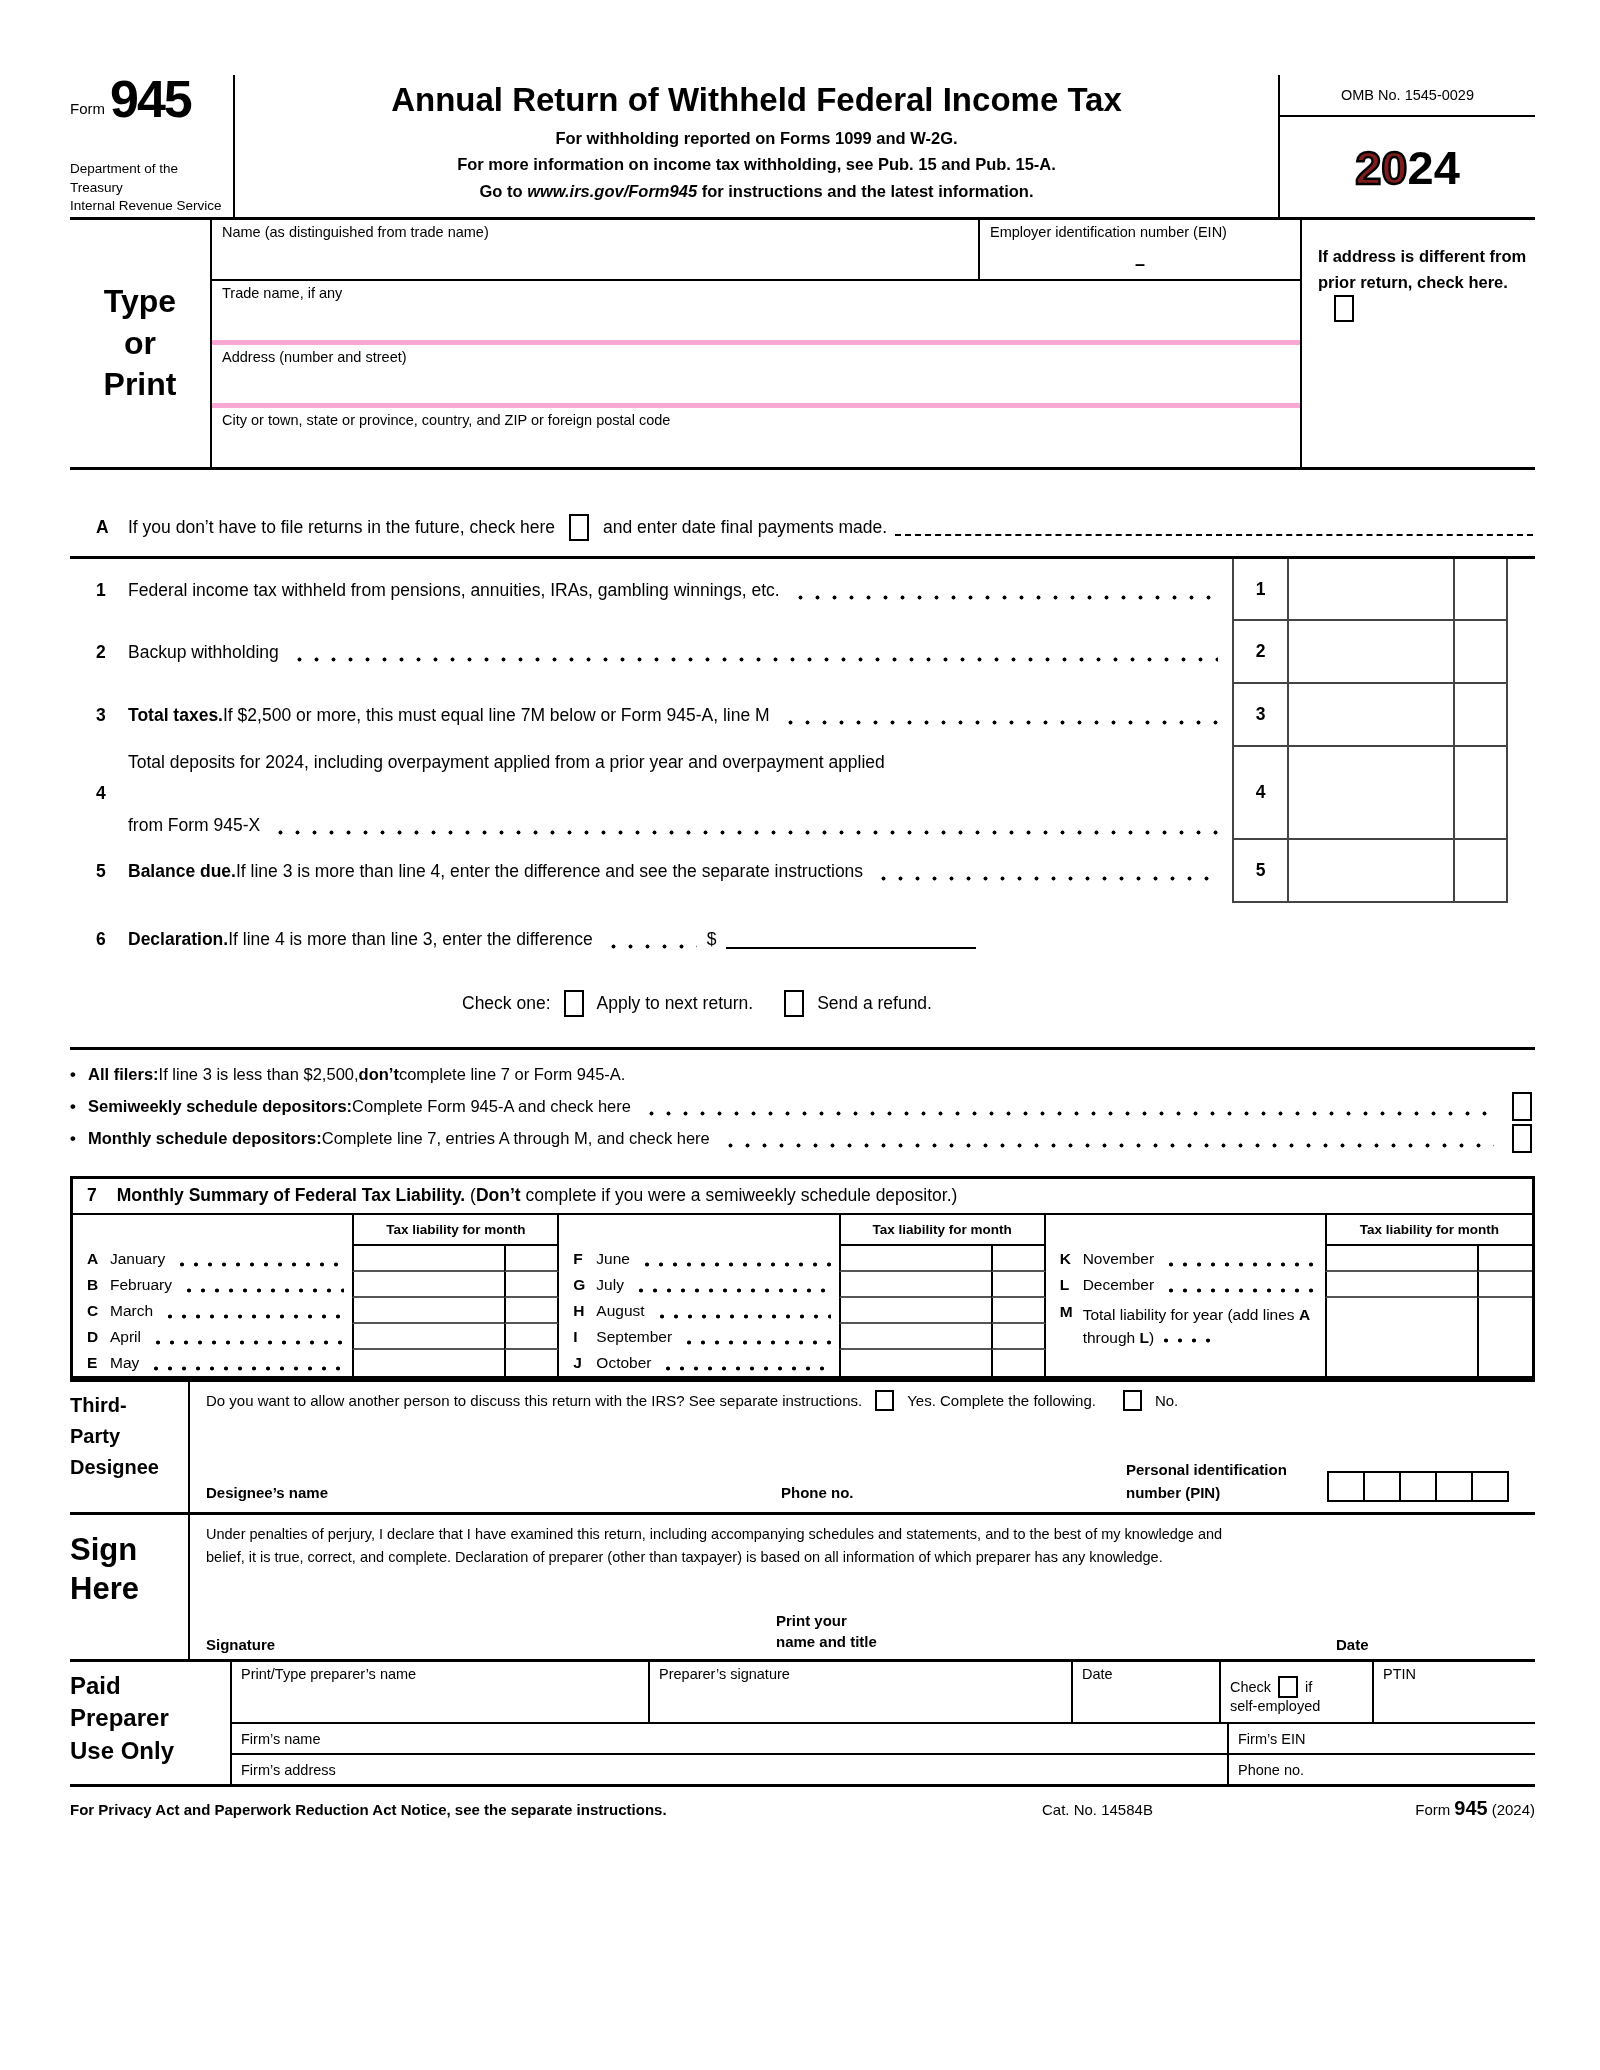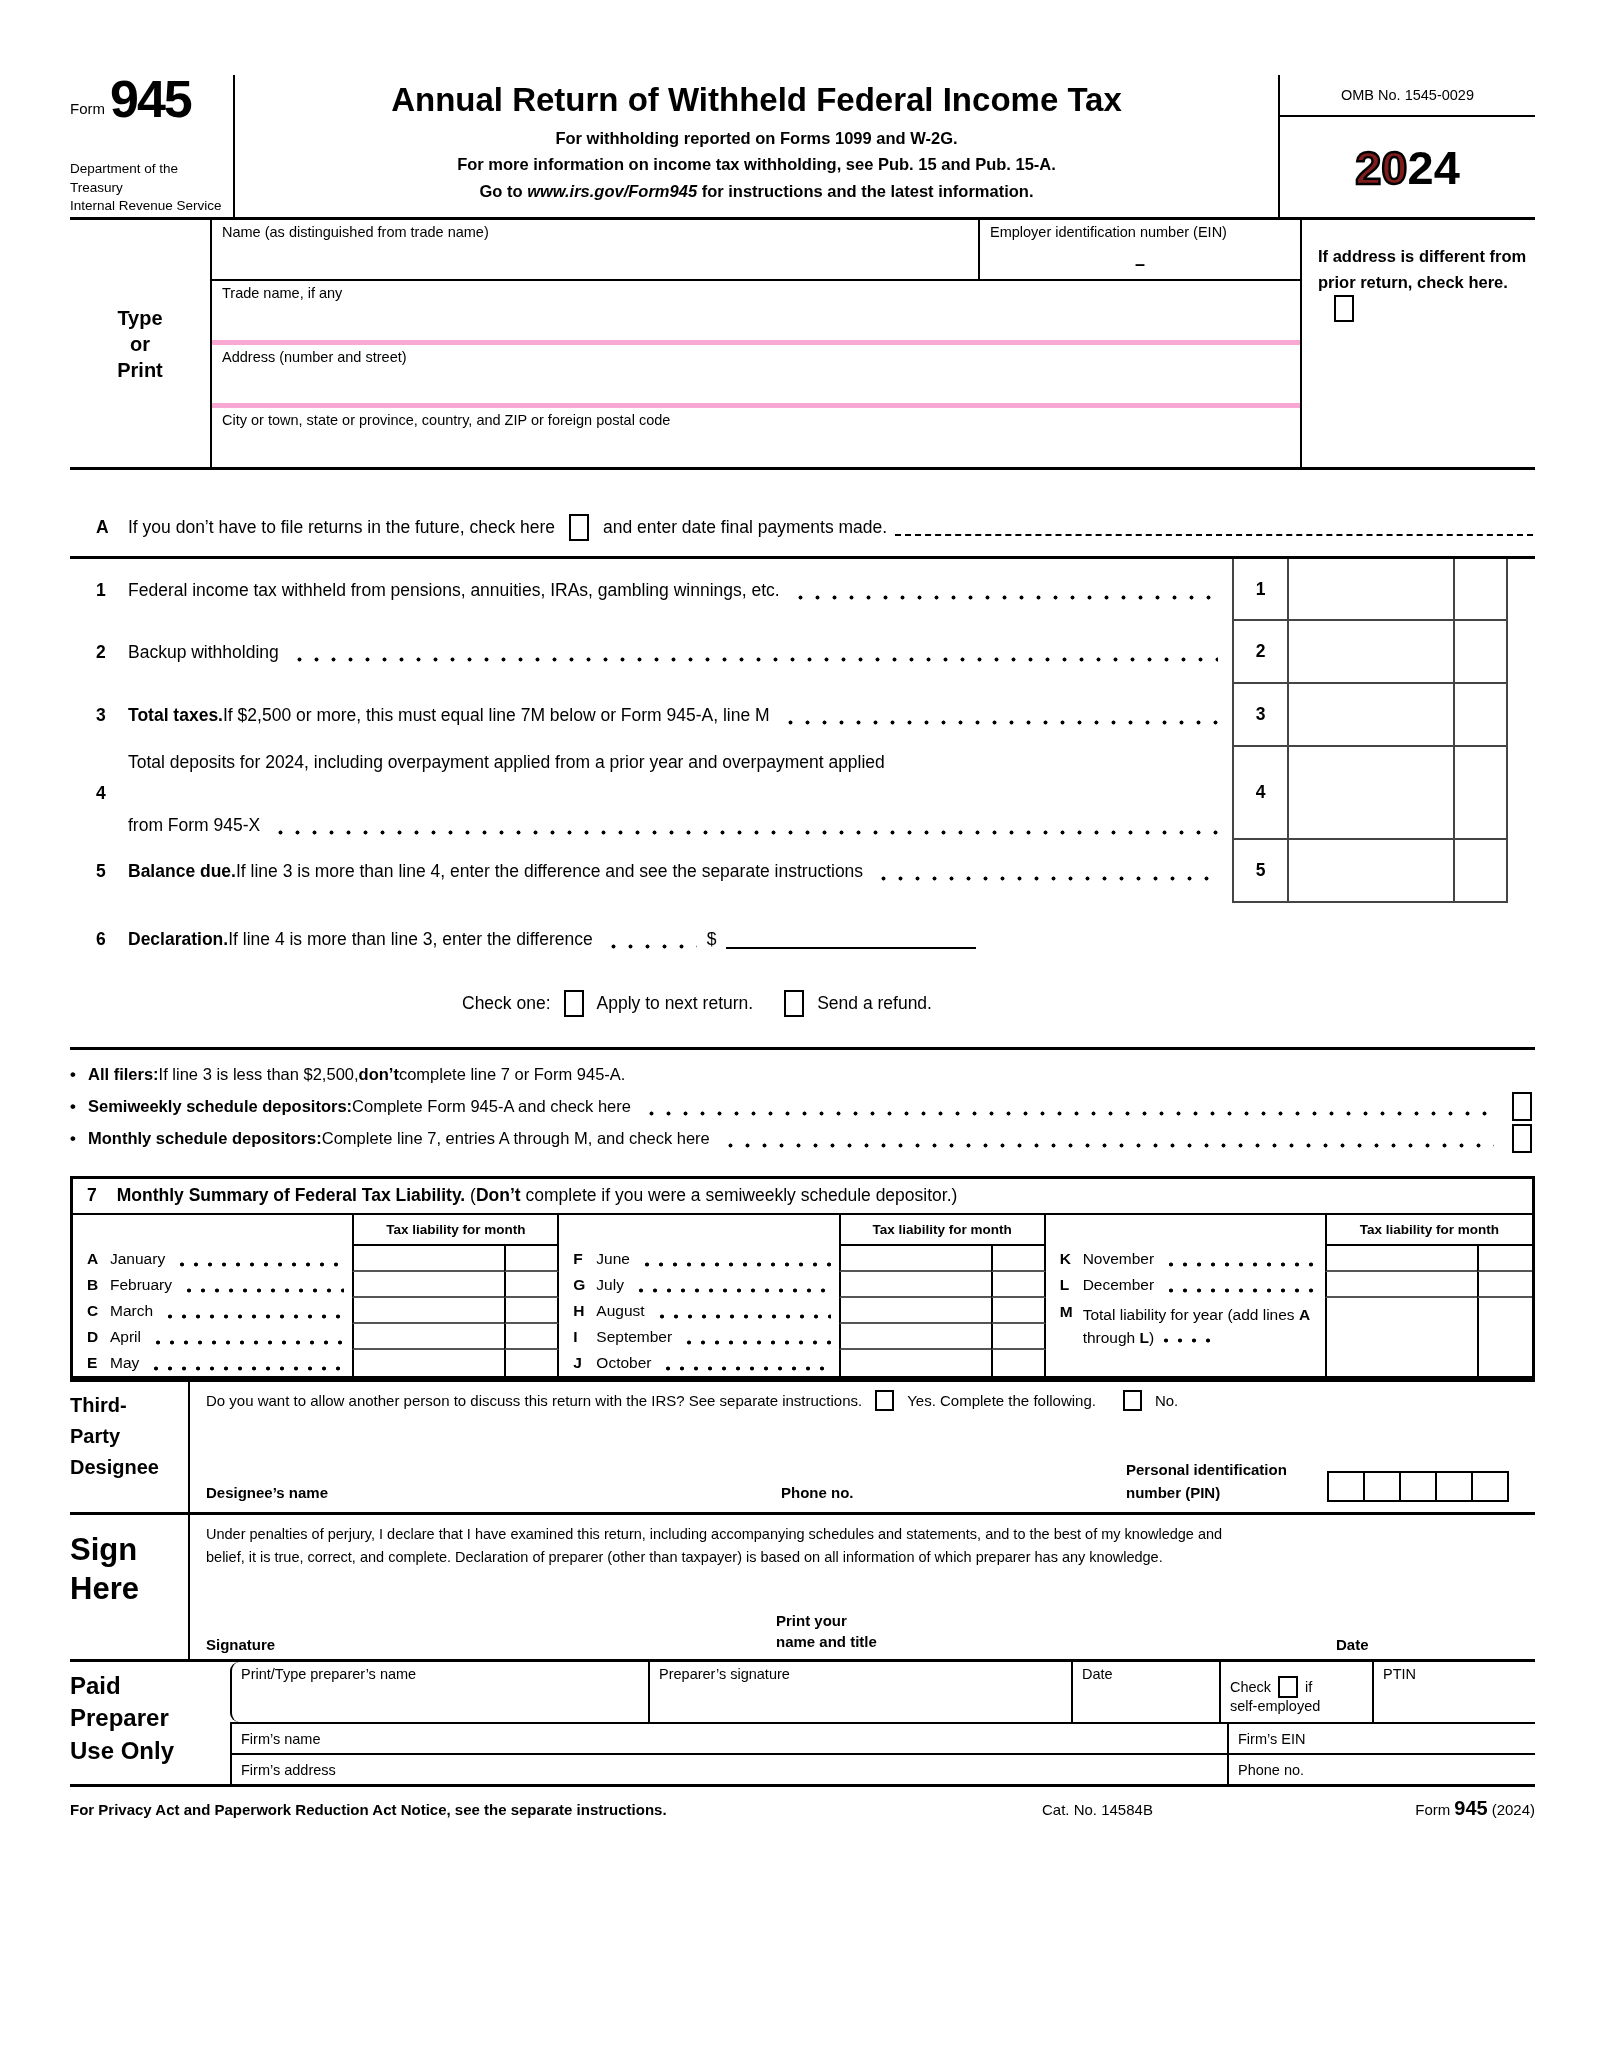--- a/index.html
+++ b/index.html
@@ -24,21 +24,21 @@
   .sub { font-size:16.5px; font-weight:bold; line-height:1.6; }
   .url { font-style:italic; }
   .hdr-right { width:255px; display:flex; flex-direction:column; }
   .omb { height:42px; border-bottom:2.5px solid #000; display:flex; align-items:center; justify-content:center; font-size:14.5px; }
   .yearbox { flex:1; display:flex; align-items:center; justify-content:center; font-size:47px; font-weight:bold; }
   .yr20 { color:#7f1d1d; -webkit-text-stroke:2.4px #000; }
   .yr24 { }
 
   
   .tp { display:flex; border-bottom:3.5px solid #000; height:250px; }
-  .tp-label { width:140px; display:flex; flex-direction:column; justify-content:center; align-items:center; font-weight:bold; font-size:20px; line-height:1.3; }
+  .tp-label { width:140px; display:flex; flex-direction:column; justify-content:center; align-items:center; font-weight:bold; font-size:32px; line-height:1.3; }
   .tp-fields { flex:1; border-left:2px solid #000; border-right:2px solid #000; display:flex; flex-direction:column; }
   .tp-row { flex:1; border-bottom:5px solid #f9a8d4; padding:4px 10px; font-size:14.5px; }
   .tp-row.last { border-bottom:none; }
   .tp-row1 { flex:1; border-bottom:2px solid #000; display:flex; padding:0; font-size:14.5px; }
   .namecell { flex:1; padding:4px 10px; }
   .eincell { width:322px; border-left:2px solid #000; padding:4px 10px; display:flex; flex-direction:column; }
   .eindash { text-align:center; font-size:18px; font-weight:bold; margin-top:14px; }
   .tp-right { width:233px; padding:24px 8px 0 16px; font-weight:bold; font-size:16.5px; line-height:1.55; }
 
   
@@ -118,21 +118,21 @@
   .perjury { font-size:14.5px; line-height:1.6; }
   .pos-sig { position:absolute; left:16px; bottom:6px; font-weight:bold; font-size:15px; }
   .pos-print { position:absolute; left:586px; bottom:6px; font-weight:bold; font-size:15px; line-height:1.45; }
   .pos-date { position:absolute; left:1146px; bottom:6px; font-weight:bold; font-size:15px; }
 
   .pp { display:flex; border-top:3.5px solid #000; border-bottom:3.5px solid #000; }
   .pp-label { width:160px; font-weight:bold; font-size:24px; line-height:1.35; padding-top:8px; }
   .pp-cells { flex:1; display:flex; flex-direction:column; }
   .pp-r1 { display:flex; height:60px; }
   .ppc { border-left:2px solid #000; padding:4px 9px; font-size:14.5px; }
-  .c1 { flex:0 0 418px;border-radius:9px; } .c2 { flex:0 0 423px; } .c3 { flex:0 0 148px; } .c4 { flex:0 0 153px; } .c5 { flex:1; }
+  .c1 { flex:0 0 418px; } .c2 { flex:0 0 423px; } .c3 { flex:0 0 148px; } .c4 { flex:0 0 153px; } .c5 { flex:1; }
   .pp-r23 { display:flex; height:31px; border-top:2px solid #000; }
   .ppwide { flex:1; } .ppnarrow { flex:0 0 308px; }
   .pp-r23 .ppc { display:flex; align-items:center; padding-top:0; padding-bottom:0; }
   .se-line { display:flex; align-items:center; gap:7px; }
   .cb-se { display:inline-block; width:20px; height:22px; border:2px solid #000; flex:none; }
 
   .footer { position:relative; margin-top:14px; height:28px; font-size:15px; }
   .f-privacy { font-weight:bold; }
   .f-cat { position:absolute; left:972px; top:0; }
   .f-form { position:absolute; right:0; top:-4px; display:flex; align-items:baseline; gap:4px; }

